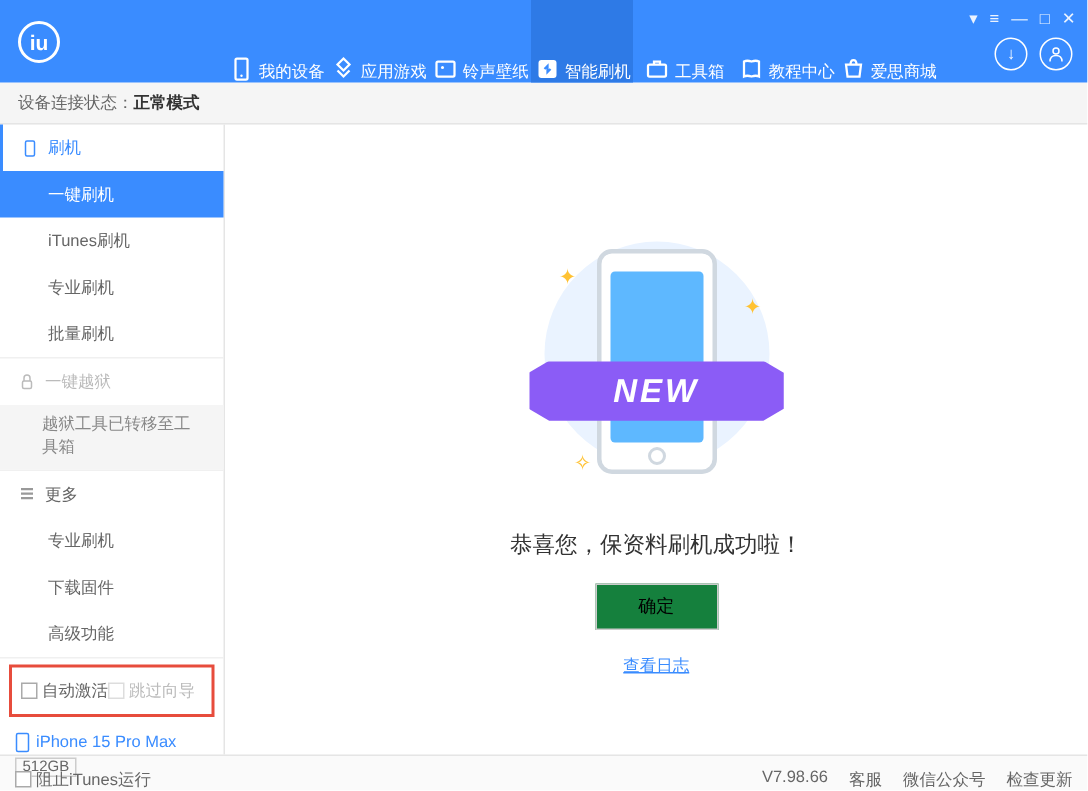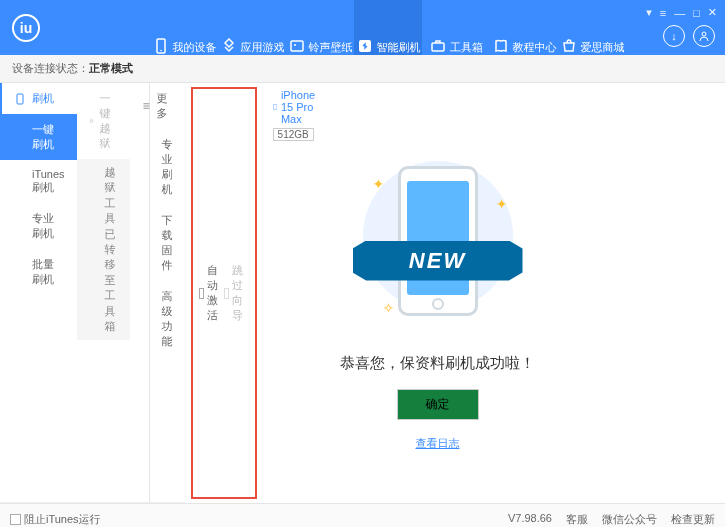--- a/index.html
+++ b/index.html
@@ -14,41 +14,41 @@
 .nav-item{width:68px;display:flex;align-items:flex-end;justify-content:center;cursor:pointer;font-size:11px;gap:3px}
 .nav-item.active{background:#2e7ae6}
 .nav-icon{width:18px;height:18px;display:flex;align-items:center;justify-content:center}
 .top-right{position:absolute;right:8px;top:6px;display:flex;align-items:center;gap:8px;font-size:11px}
 .win-btn{cursor:pointer;opacity:0.9}
 .user-circles{position:absolute;right:10px;top:25px;display:flex;gap:8px}
 .circle-btn{width:22px;height:22px;border:1.5px solid #fff;border-radius:50%;display:flex;align-items:center;justify-content:center;cursor:pointer;font-size:11px}
 .status-bar{height:28px;background:#f5f5f5;border-bottom:1px solid #e5e5e5;display:flex;align-items:center;padding:13px 12px;font-size:11px;color:#666}
 .status-bar b{color:#333}
 .body{display:flex;height:420px}
-.sidebar{width:150px;border-right:1px solid #e5e5e5;display:flex;font-size:11px}
+.sidebar{width:150px;border-right:1px solid #e5e5e5;display:flex;flex-direction:column;font-size:11px}
 .side-section{border-bottom:1px solid #f0f0f0}
 .side-header{padding:8px 12px;color:#666;display:flex;align-items:center;gap:6px;position:relative}
 .side-header.blue{color:#3a8cff;border-left:2px solid #3a8cff}
 .side-item{padding:8px 12px 8px 32px;color:#666;cursor:pointer}
 .side-item.active{background:#3a8cff;color:#fff}
 .side-item.gray-box{background:#f5f5f5;color:#888;line-height:1.4;padding:6px 12px 6px 28px}
 .checkbox-area{border:2px solid #e74c3c;margin:4px 6px;padding:8px 6px;display:flex;font-size:11px;color:#666}
 .cb{display:flex;align-items:center;gap:3px}
 .cb.disabled{color:#bbb}
 .cb-box{width:11px;height:11px;border:1px solid #aaa;background:#fff}
 .device-info{padding:6px 10px;font-size:11px}
 .dev-name{color:#3a8cff;display:flex;align-items:center;gap:4px}
 .storage{display:inline-block;border:1px solid #ccc;padding:0 4px;margin-top:3px;font-size:10px;color:#666}
 .main{flex:1;display:flex;flex-direction:column;align-items:center;justify-content:center;padding-top:20px}
 .phone-img{position:relative;width:160px;height:180px;margin-bottom:18px}
 .circle-bg{position:absolute;width:150px;height:150px;background:#eaf3ff;border-radius:50%;left:5px;top:5px}
 .phone{position:absolute;width:80px;height:150px;background:#fff;border:3px solid #d0d8e0;border-radius:10px;left:40px;top:10px}
 .phone-screen{position:absolute;inset:12px 6px 18px 6px;background:#5eb8ff;border-radius:3px}
 .phone-btn{position:absolute;width:12px;height:12px;border:2px solid #d0d8e0;border-radius:50%;bottom:3px;left:50%;transform:translateX(-50%)}
-.new-banner{position:absolute;left:-5px;top:85px;width:170px;height:40px;background:#0369a1;display:flex;align-items:center;justify-content:center;font-weight:bold;font-size:22px;color:#fff;font-style:italic;letter-spacing:2px;clip-path:polygon(0 20%,8% 0,92% 0,100% 20%,100% 80%,92% 100%,8% 100%,0 80%)}
+.new-banner{position:absolute;left:-5px;top:85px;width:170px;height:40px;background:#8b5cf6;display:flex;align-items:center;justify-content:center;font-weight:bold;font-size:22px;color:#fff;font-style:italic;letter-spacing:2px;clip-path:polygon(0 20%,8% 0,92% 0,100% 20%,100% 80%,92% 100%,8% 100%,0 80%)}
 .sparkle{position:absolute;color:#ffc233;font-size:14px}
 .success-text{font-size:15px;color:#333;margin-bottom:16px}
 .ok-btn{padding:6px 28px;border:1px solid #ccc;background:#15803d;cursor:pointer;font-size:12px;margin-bottom:16px}
 .log-link{color:#3a8cff;font-size:11px;cursor:pointer;text-decoration:underline}
 .footer{height:24px;border-top:1px solid #e5e5e5;background:#fafafa;display:flex;align-items:flex-end;padding:0 10px;font-size:11px;color:#666;justify-content:space-between}
 .footer-left{display:flex;align-items:center;gap:4px}
 .footer-right{display:flex;gap:14px}
 svg{display:block}
 </style>
 </head>

